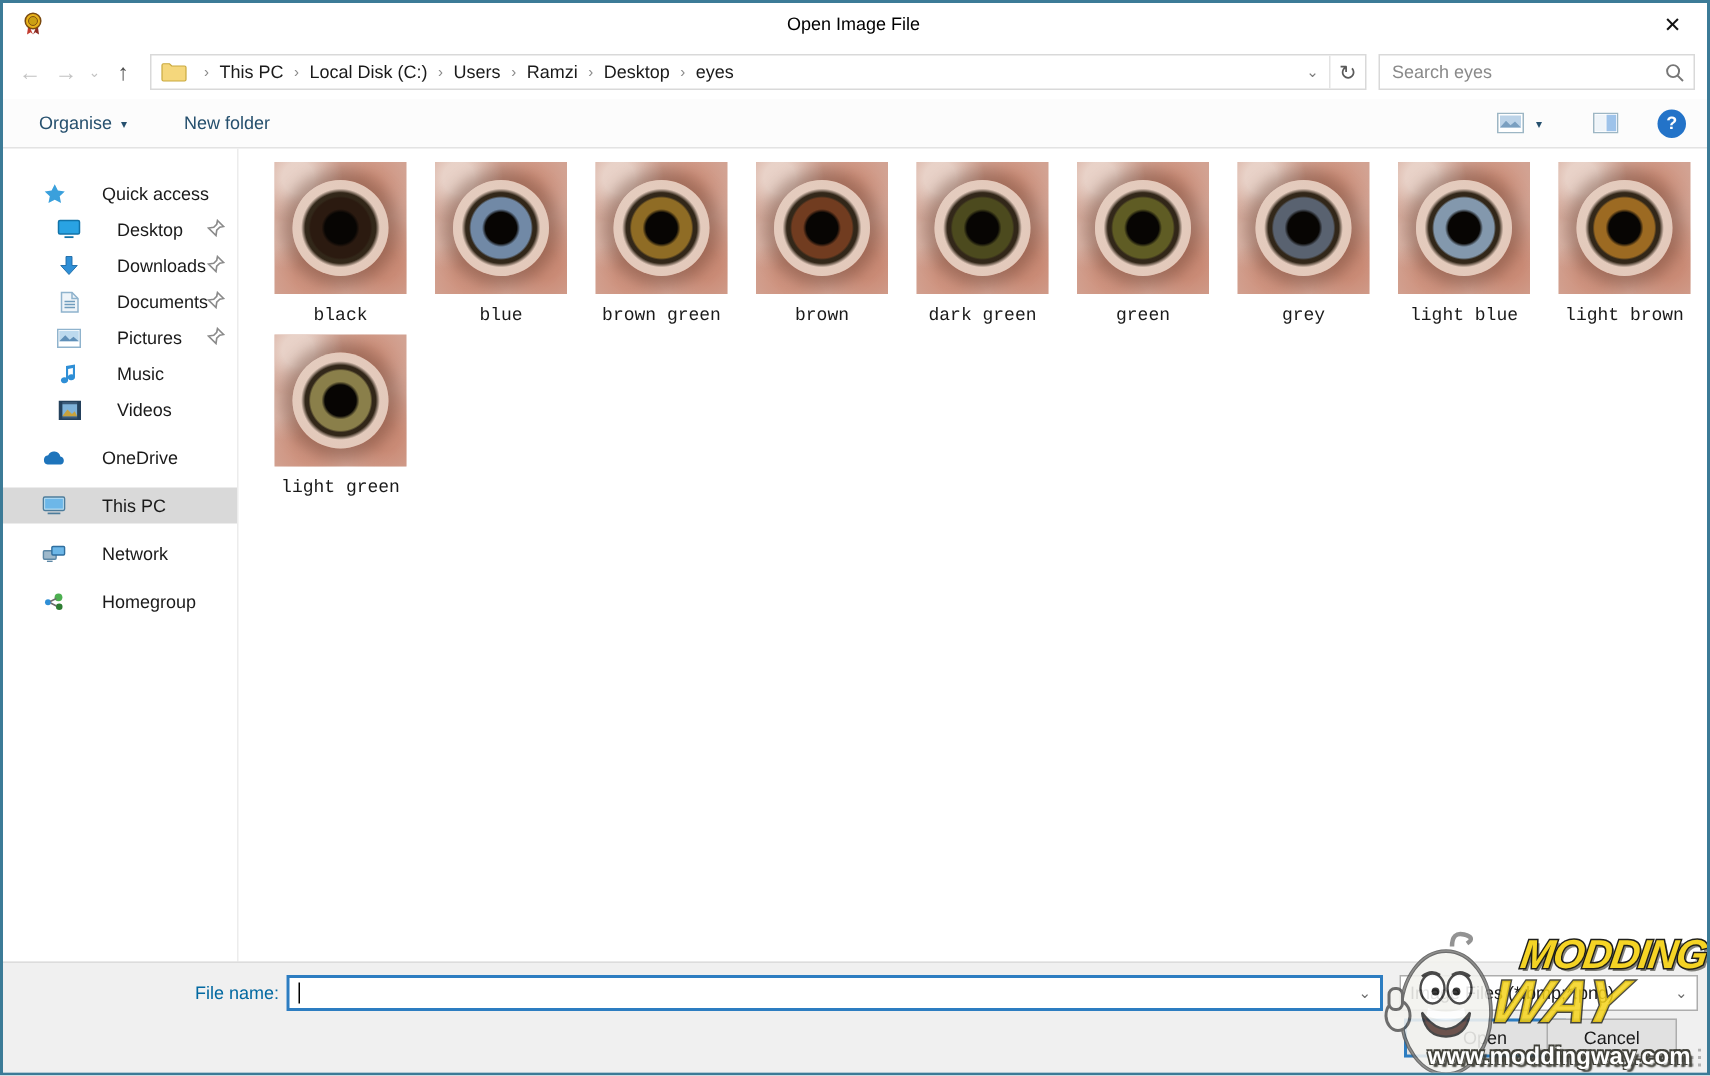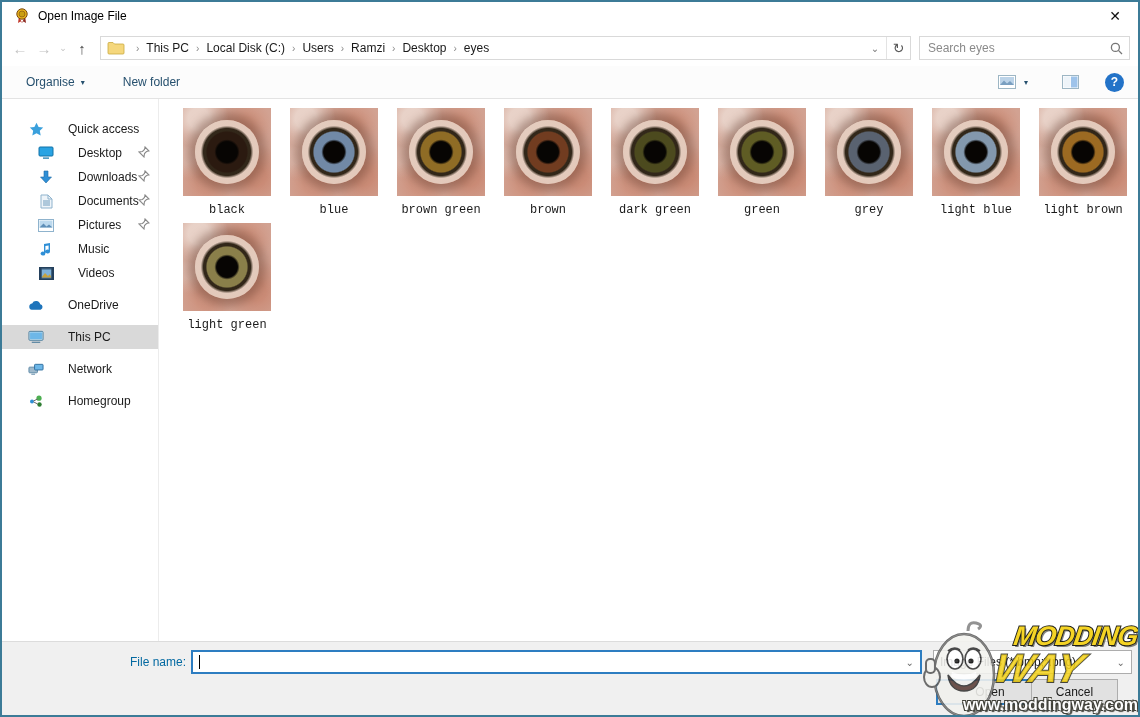--- a/index.html
+++ b/index.html
@@ -4,21 +4,21 @@
 <style>
   * { box-sizing: border-box; margin: 0; padding: 0; }
   html,body { width:1140px; height:717px; font-family:"Liberation Sans","DejaVu Sans",sans-serif; }
   #window {
     position:relative; width:1140px; height:717px; background:#fff;
     border:2px solid #3c7b97; overflow:hidden; font-size:12px; color:#1a1a1a;
   }
   
   .titlebar { height:28px; background:#fff; display:flex; align-items:center; padding:0 8px 0 12px; }
   .titlebar .app-icon { width:16px; height:16px; margin-right:8px; flex:0 0 auto; }
-  .titlebar .title { flex:1; font-size:12px; color:#000; }
+  .titlebar .title { flex:1; font-size:12px; color:#000;text-align:center; }
   .close-btn { width:30px; height:24px; display:flex; align-items:center; justify-content:center;
     font-size:14px; color:#111; cursor:pointer; }
   
   .navrow { height:36px; display:flex; align-items:center; padding:0 8px 0 6px; background:#fff; }
   .nav-btn { width:24px; height:24px; display:flex; align-items:center; justify-content:center; font-size:15px; }
   .nav-btn.disabled { color:#c3c3c3; }
   .nav-btn.enabled  { color:#4d4d4d; }
   .nav-chevron { width:14px; font-size:9px; color:#c3c3c3; text-align:center; }
   .addrbar { flex:1; height:24px; border:1px solid #d9d9d9; background:#fff; display:flex; align-items:center; margin-left:6px; }
   .addr-folder { width:18px; height:14px; margin:0 4px 0 6px; }
@@ -90,21 +90,21 @@
   .resize-grip { position:absolute; right:3px; bottom:3px; width:13px; height:13px; opacity:.8; }
   
   .watermark { position:absolute; right:0; bottom:0; width:228px; height:96px; z-index:40; pointer-events:none; }
   .wm-mouse { position:absolute; left:8px; bottom:-2px; opacity:.88; }
   .wm-modding { position:absolute; right:1px; top:2px; font-style:italic; font-weight:bold; font-size:27px;
     color:#f5d21a; transform:skewX(-8deg); -webkit-text-stroke:2px #15150f; paint-order:stroke fill;
     text-shadow:2px 2px 0 rgba(20,20,10,.55); letter-spacing:-1px; opacity:.95; }
   .wm-way { position:absolute; right:55px; top:27px; font-style:italic; font-weight:bold; font-size:40px;
     color:rgba(245,210,26,.85); transform:skewX(-14deg); -webkit-text-stroke:2px rgba(30,30,18,.8); paint-order:stroke fill;
     letter-spacing:0px; }
-  .wm-url { position:absolute; right:0; bottom:1px; font-weight:bold; font-size:16px; color:#fff;
+  .wm-url { position:absolute; right:11px; bottom:1px; font-weight:bold; font-size:16px; color:#fff;
     text-shadow:-1px -1px 0 #3b3b33, 1px -1px 0 #3b3b33, -1px 1px 0 #3b3b33, 2px 2px 1px #3b3b33; opacity:.96; }
 </style>
 </head>
 <body>
 
 <div id="window">
 
   <div class="titlebar">
     <svg class="app-icon" viewBox="0 0 16 16">
       <path d="M5 8 L4 15 L6.5 13.5 L8 15 Z" fill="#c23b2e"></path>

